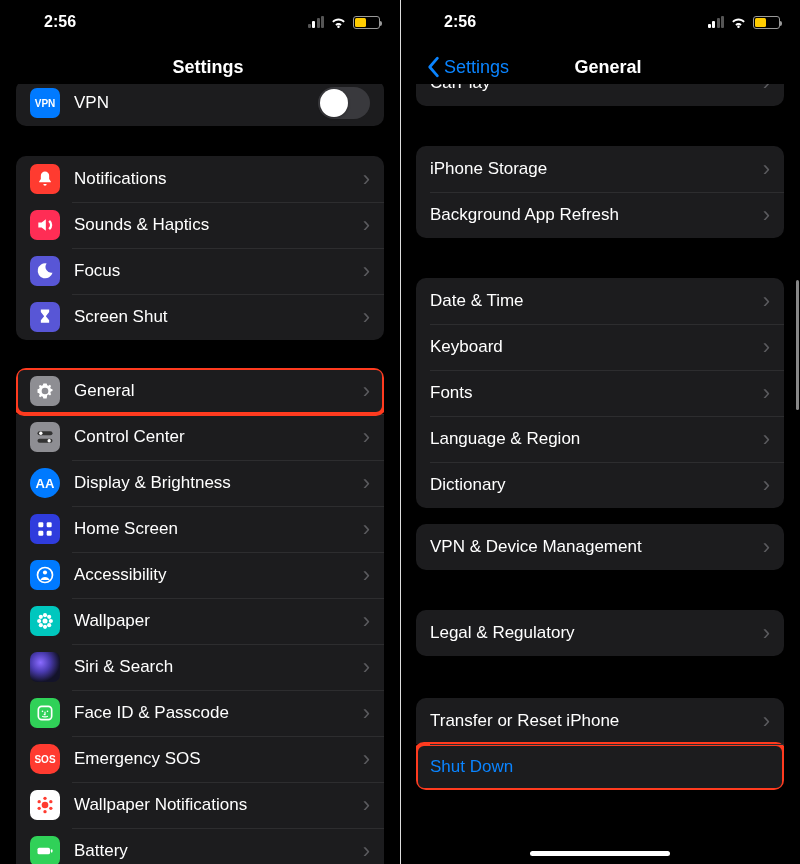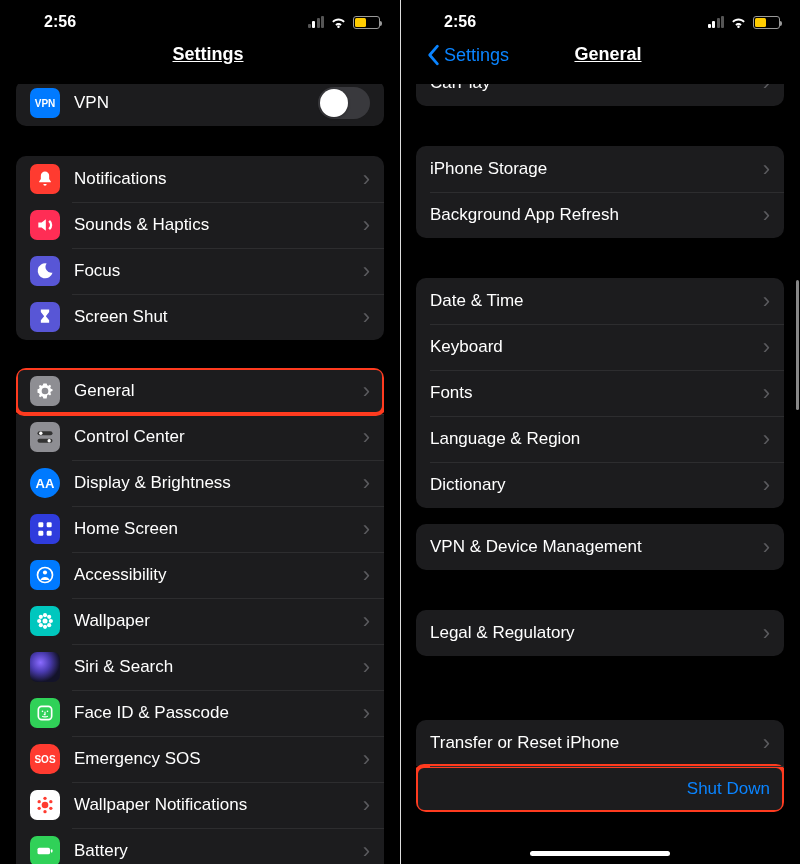--- a/index.html
+++ b/index.html
@@ -67,22 +67,22 @@
     height: 9px;
     background: #ffcc00;
     border-radius: 1.5px;
     margin-left: 1px;
   }
   
   .nav-bar {
     height: 46px;
     position: relative;
     display: flex;
+    align-items: center;
     justify-content: center;
-    text-decoration: underline;
   }
   .nav-title { font-size: 18px; font-weight: 600; color: #fff; }
   .nav-back {
     position: absolute;
     left: 10px;
     display: flex;
     align-items: center;
     color: #0a84ff;
     font-size: 18px;
   }
@@ -127,21 +127,21 @@
     margin-right: 14px;
     display:flex;
     align-items:center;
     justify-content:center;
     flex-shrink: 0;
     font-size: 15px;
     color: #fff;
     font-weight: 600;
   }
   .row .label { flex: 1; color: #fff; }
-  .row .label.blue { color: #0a84ff; text-align: right; }
+  .row .label.blue { color: #0a84ff; }
   .chevron {
     color: #5a5a5e;
     font-size: 22px;
     font-weight: 300;
     margin-left: 6px;
   }
   .toggle {
     width: 52px; height: 32px;
     background: #39393d;
     border-radius: 16px;
@@ -449,21 +449,21 @@
             <span class="label">Dictionary</span>
             <span class="chevron">›</span>
           </div>
         </div>
       <div class="group" id="right-g3" style="margin-bottom:40px">
           <div class="row">
             <span class="label">VPN &amp; Device Management</span>
             <span class="chevron">›</span>
           </div>
         </div>
-      <div class="group" id="right-g4" style="margin-bottom:64px">
+      <div class="group" id="right-g4" style="margin-bottom:42px">
           <div class="row">
             <span class="label">Legal &amp; Regulatory</span>
             <span class="chevron">›</span>
           </div>
         </div>
       <div class="group" id="right-g5">
           <div class="row">
             <span class="label">Transfer or Reset iPhone</span>
             <span class="chevron">›</span>
           </div>

